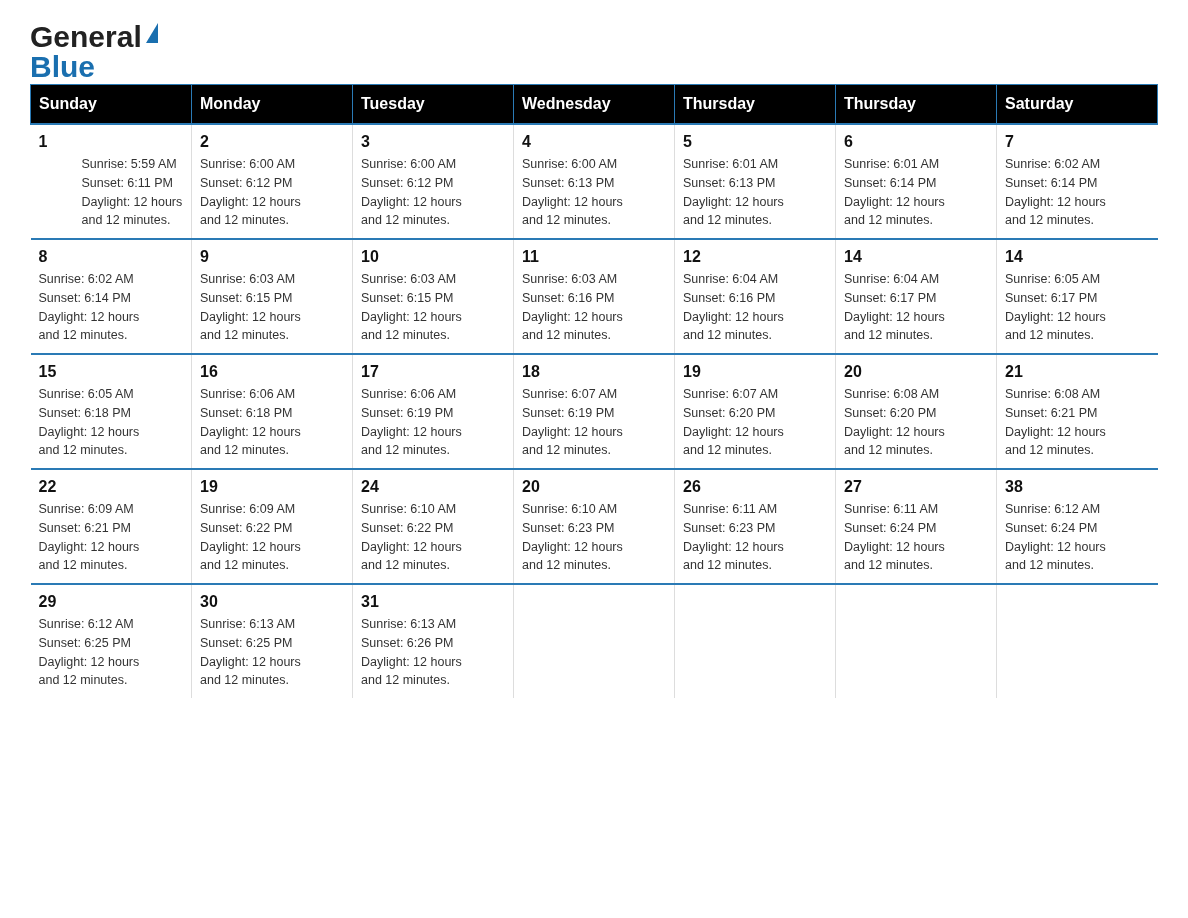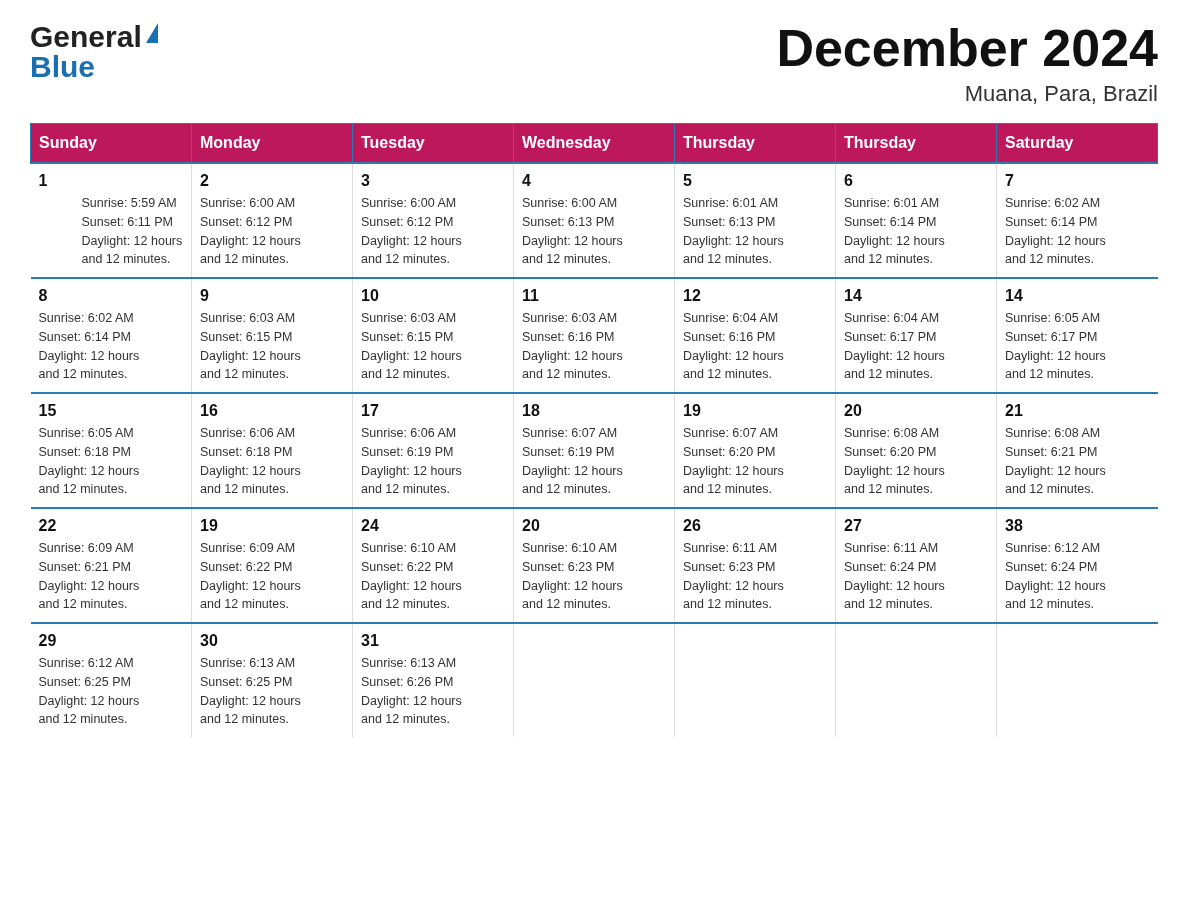--- a/index.html
+++ b/index.html
@@ -8,21 +8,20 @@
       background: #fff;
       color: #333;
       width: 1188px;
       min-height: 918px;
       padding: 20px 30px;
     }
     .header-area {
       display: flex;
       justify-content: space-between;
       align-items: flex-start;
-      margin-bottom: 16px;
     }
     .logo-area {
       display: flex;
       flex-direction: column;
       align-items: flex-start;
     }
     .logo-row1 {
       display: flex;
       align-items: center;
       font-size: 30px;
@@ -59,21 +58,21 @@
       font-size: 22px;
       color: #333;
       margin-top: 4px;
     }
     table {
       width: 100%;
       border-collapse: collapse;
       table-layout: fixed;
     }
     thead tr th {
-      background-color: #be185d;
+      background-color: #000000;
       color: #fff;
       font-size: 16px;
       font-weight: bold;
       padding: 10px 8px;
       text-align: left;
       border: 1px solid #2a7ab5;
     }
     tbody tr {
       border-top: 2px solid #2a7ab5;
     }
@@ -107,24 +106,20 @@
 </head>
 <body>
 
 <div class="header-area">
   <div class="logo-area">
     <div class="logo-row1">
       <span>General</span>
       <span class="logo-triangle"></span>
     </div>
     <div class="logo-row2">Blue</div>
-  </div>
-  <div class="title-area">
-    <div class="main-title">December 2024</div>
-    <div class="subtitle">Muana, Para, Brazil</div>
   </div>
 </div>
 
 <table>
   <thead>
     <tr>
     <th>Sunday</th>
         <th>Monday</th>
         <th>Tuesday</th>
         <th>Wednesday</th>

